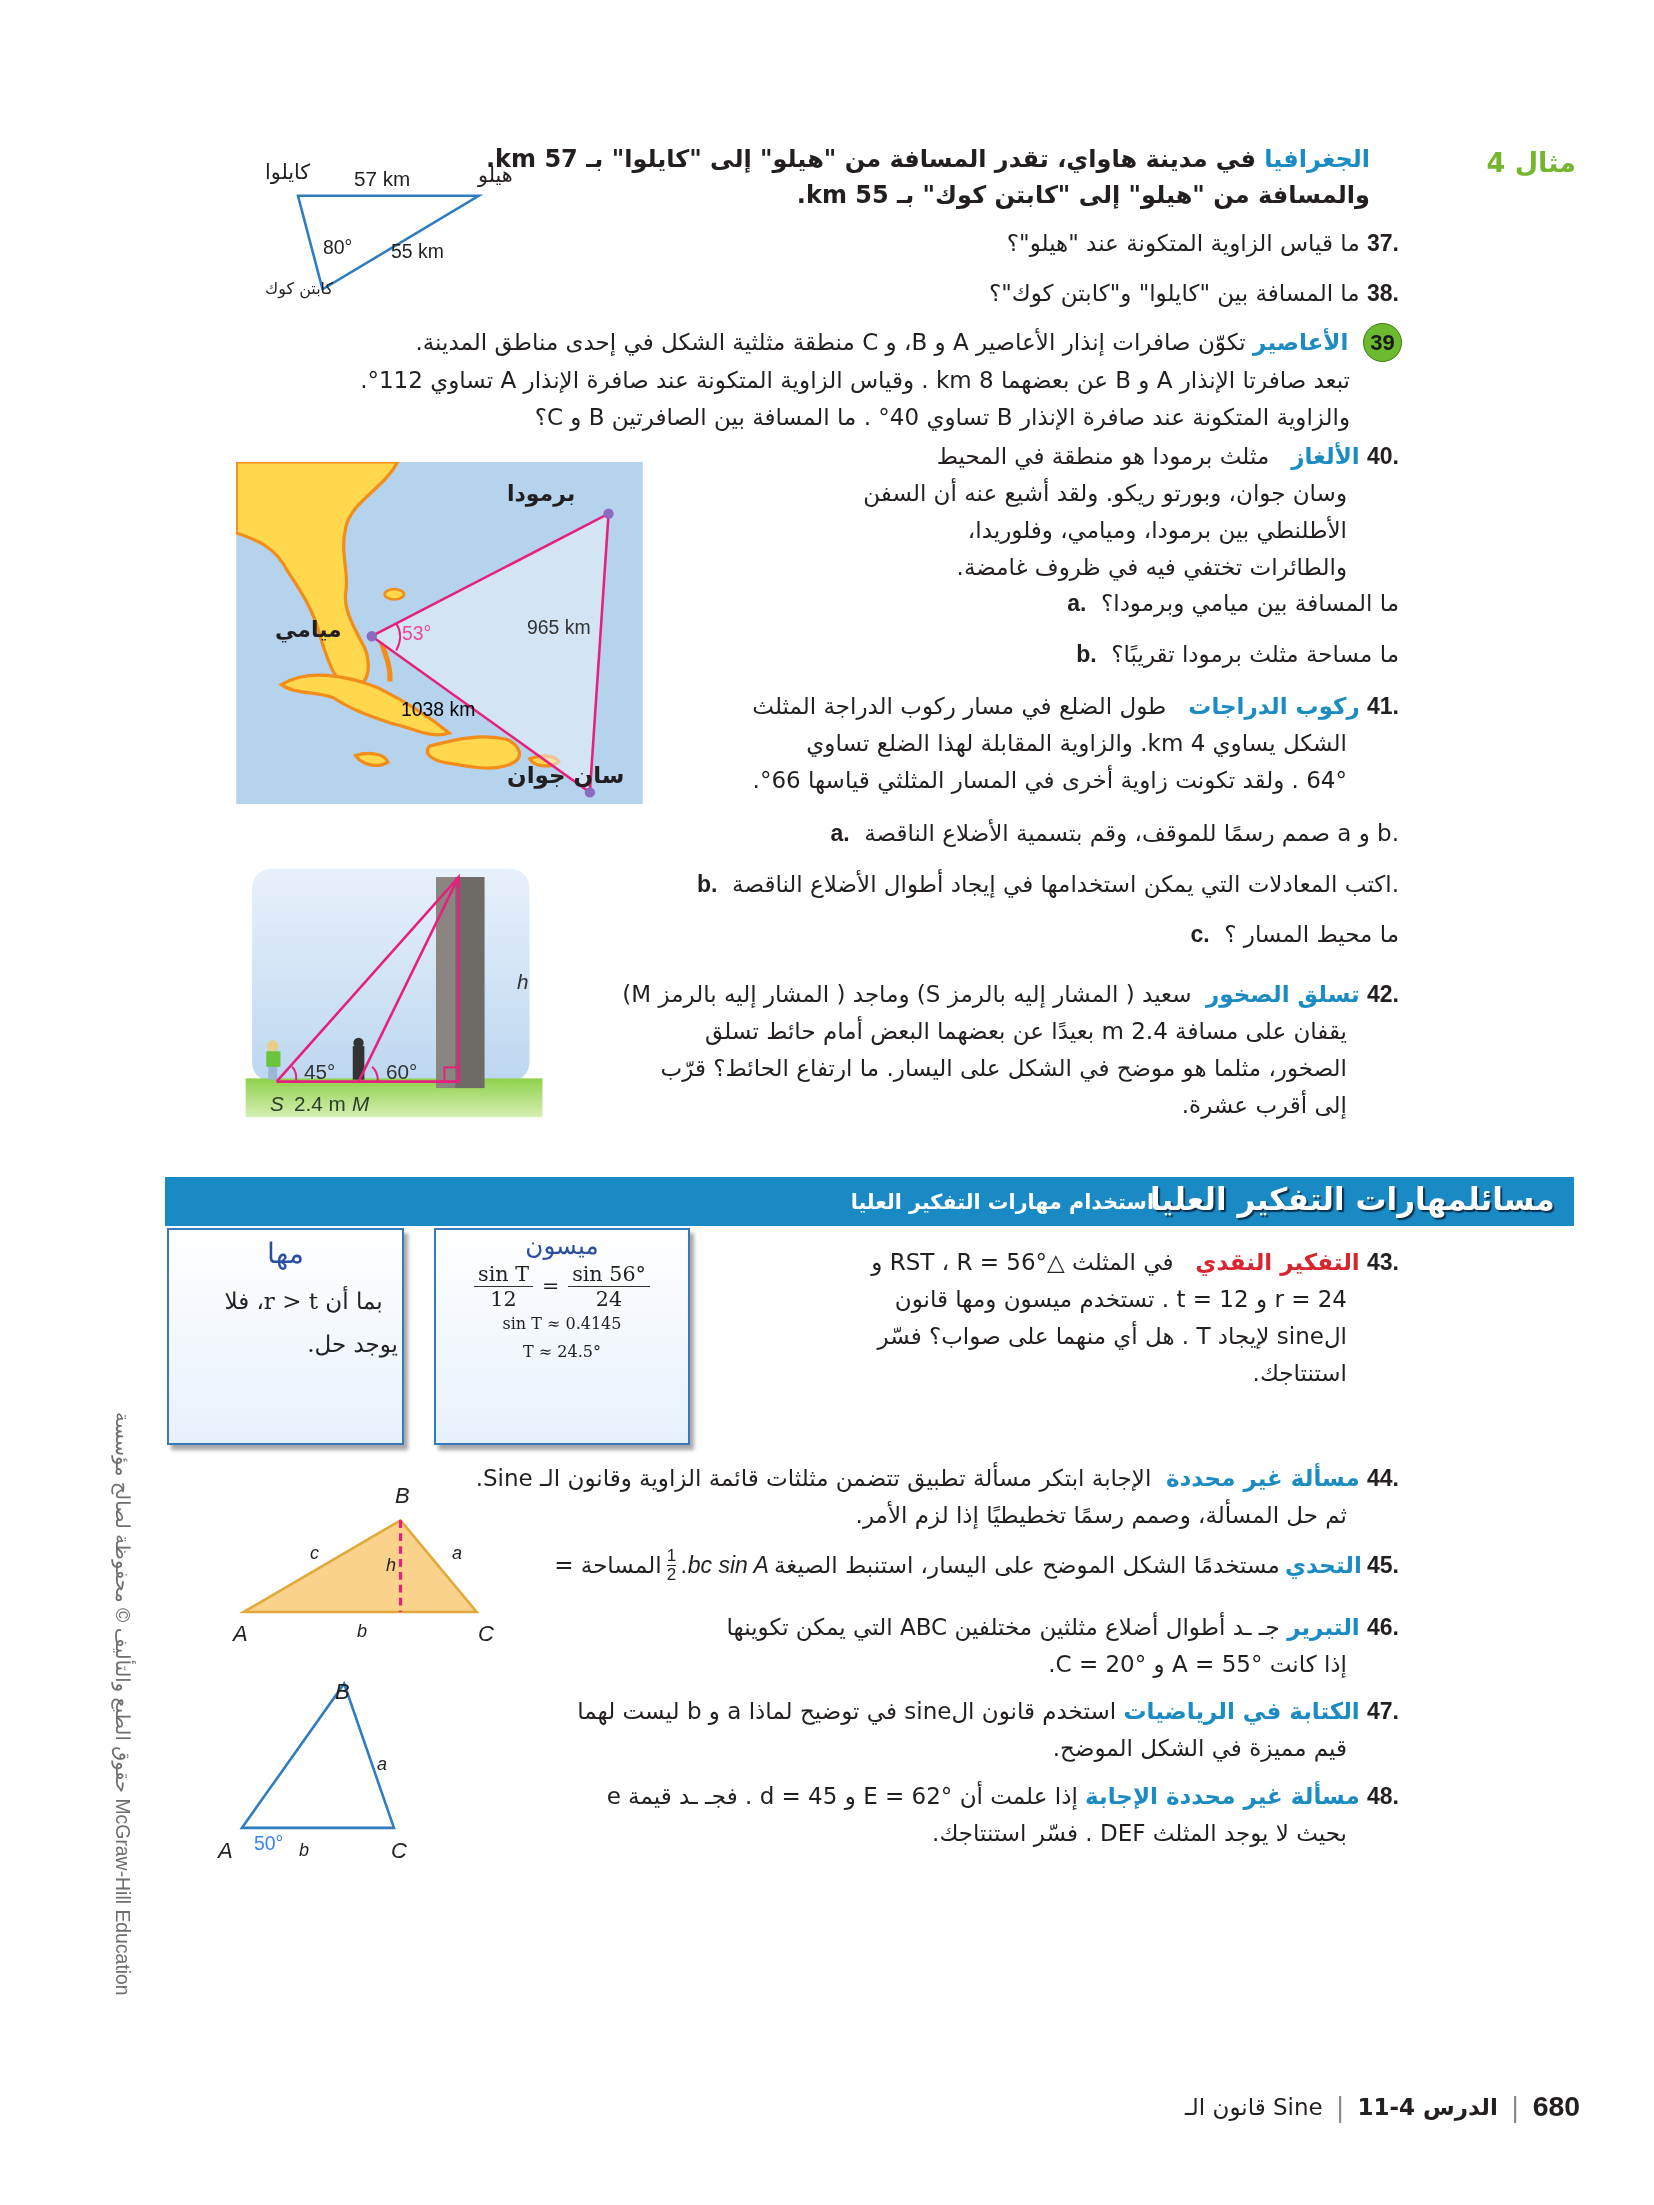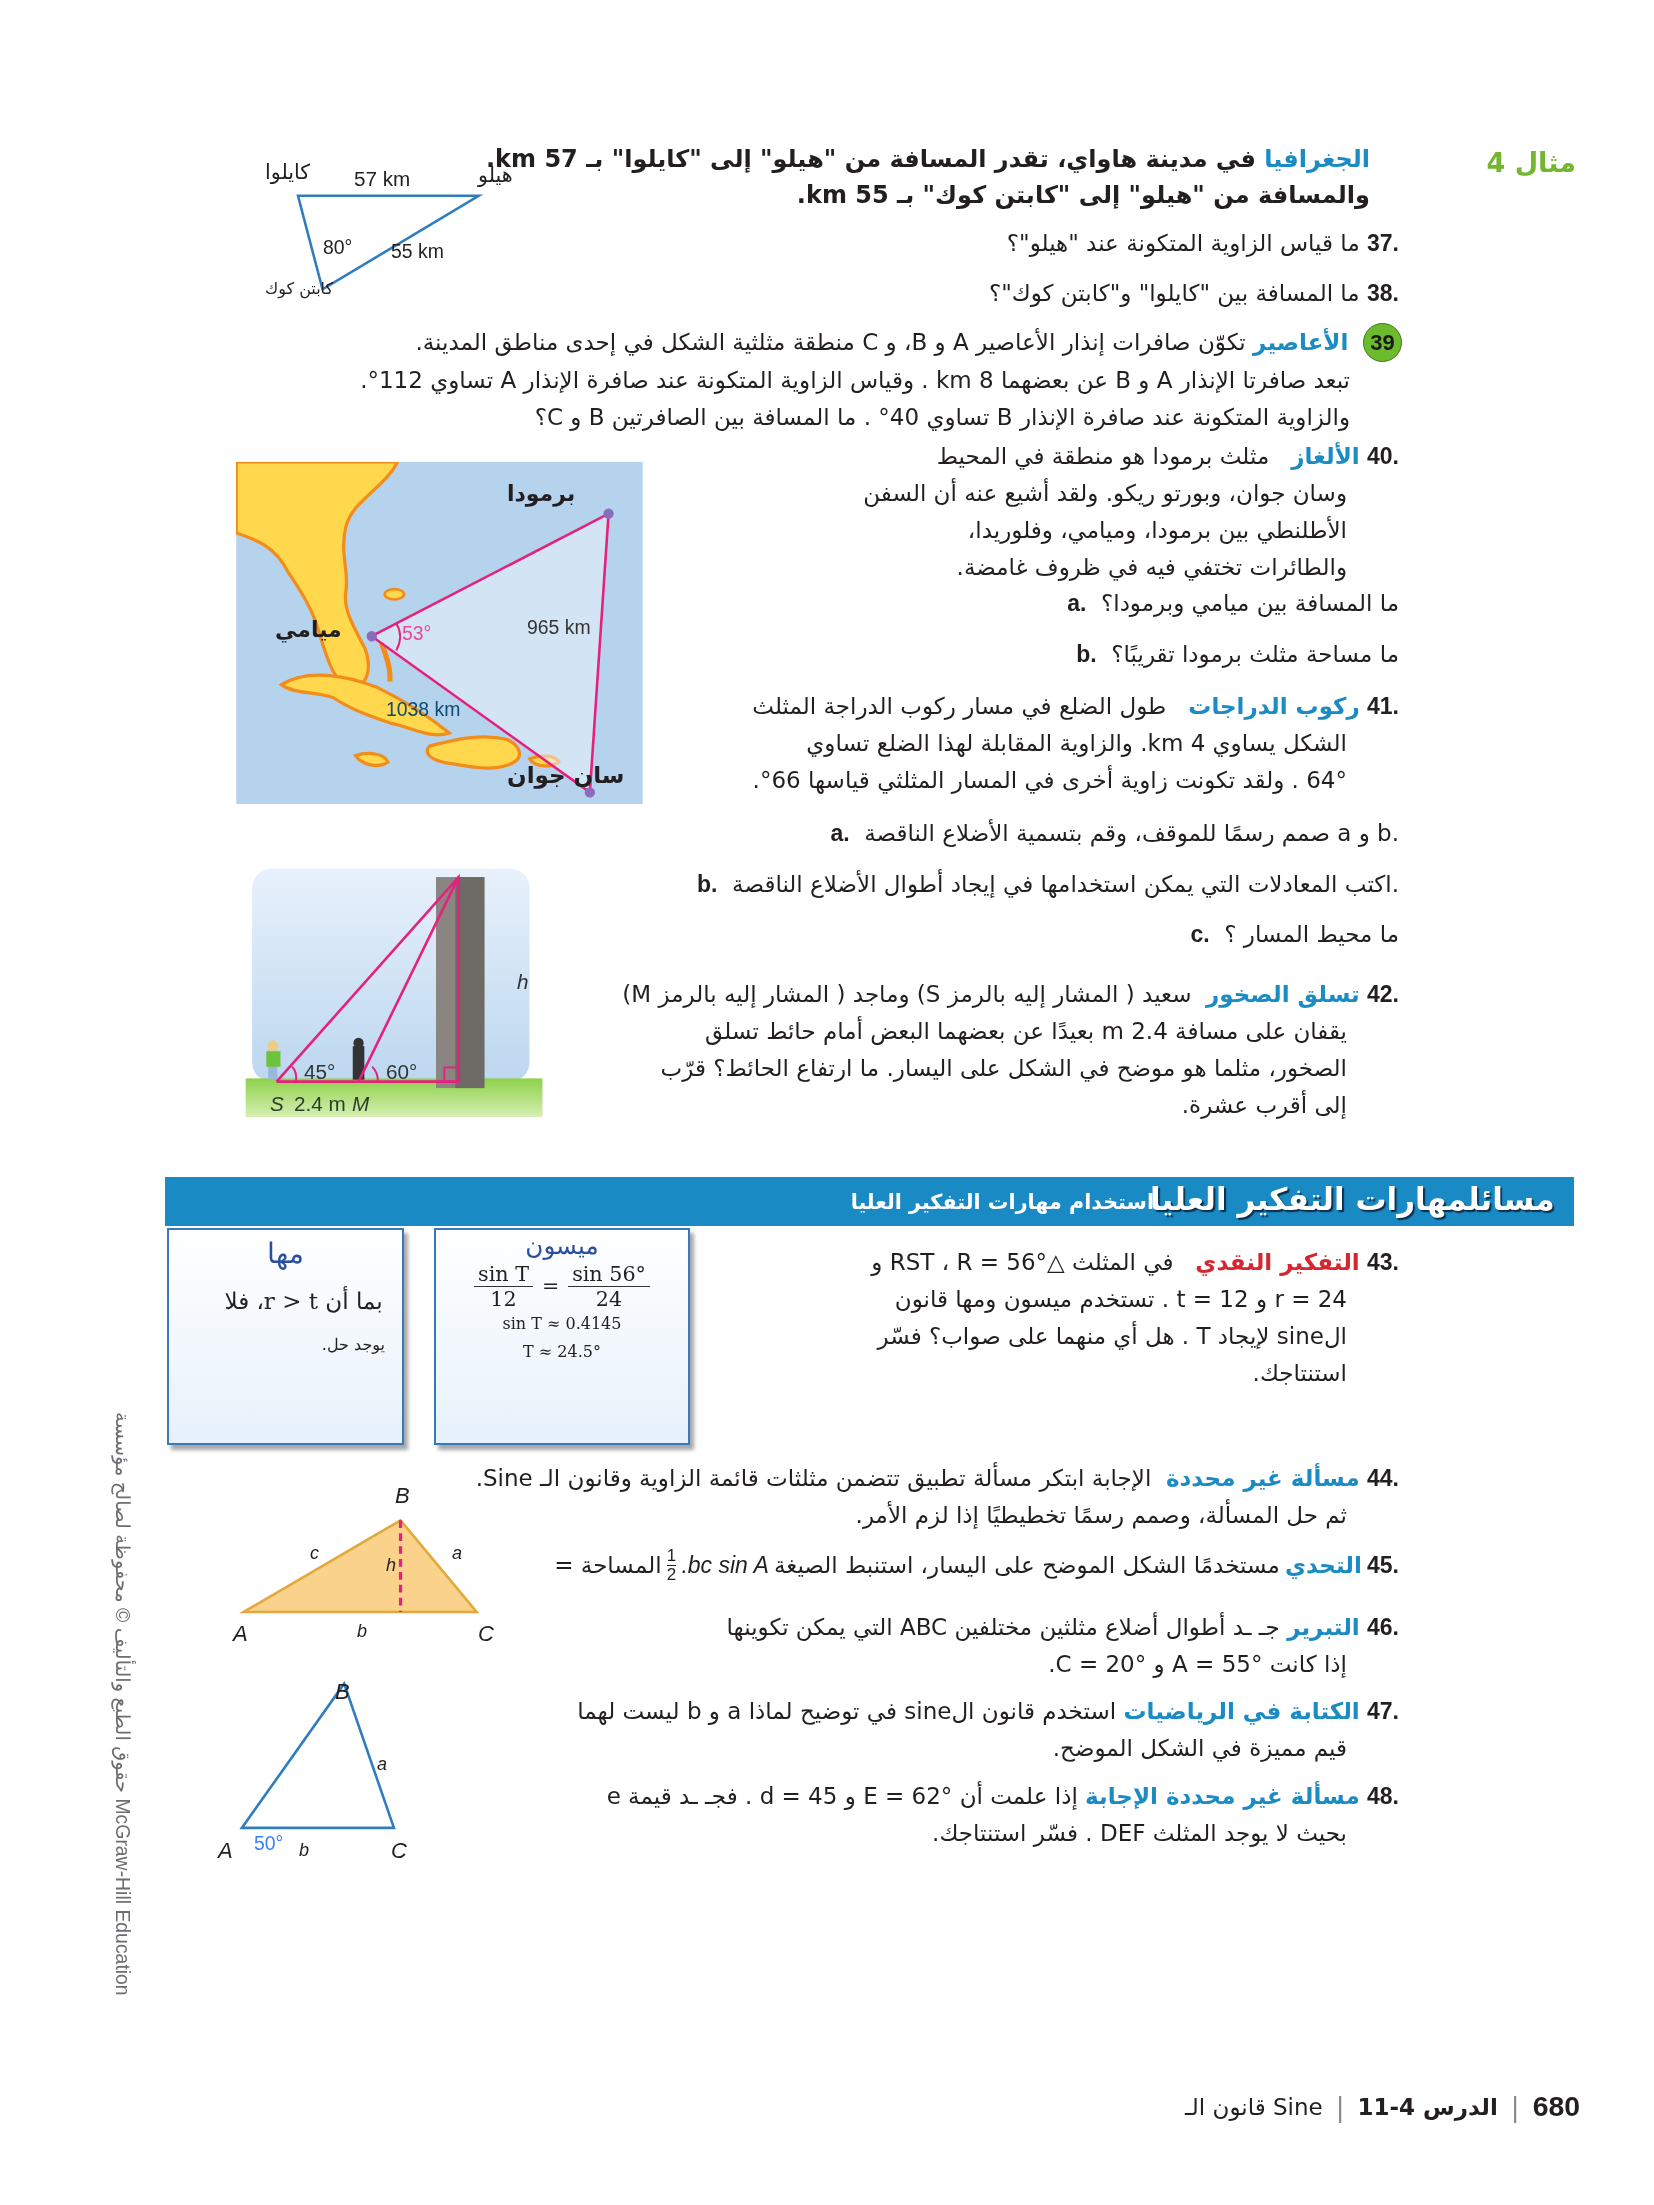--- a/index.html
+++ b/index.html
@@ -88,21 +88,21 @@
   <polygon points="210,270 577,80 548,512" fill="rgba(235,242,252,0.55)" stroke="#e5217d" stroke-width="4"></polygon>
   <path d="M248,250 Q260,270 248,292" fill="none" stroke="#e5217d" stroke-width="3"></path>
   <circle cx="210" cy="270" r="8" fill="#8b6bbd"></circle>
   <circle cx="577" cy="80" r="8" fill="#8b6bbd"></circle>
   <circle cx="548" cy="512" r="8" fill="#8b6bbd"></circle>
 </svg>
 <div class="abs" style="left:507px; top:481px; font-size:22px; font-weight:bold;">برمودا</div>
 <div class="abs" style="left:275px; top:617px; font-size:22px; font-weight:bold;">ميامي</div>
 <div class="abs lat" style="left:402px; top:622px; font-size:19.4px; color:#ec4899;">53°</div>
 <div class="abs lat" style="left:527px; top:616px; font-size:19.4px; color:#333;">965 km</div>
-<div class="abs lat" style="left:386px; top:698px; font-size:19.4px; color:#0c4a6e;">1038 km</div>
+<div class="abs lat" style="left:401px; top:698px; font-size:19.4px; color:#000000;">1038 km</div>
 <div class="abs" style="left:507px; top:762px; font-size:23px; font-weight:bold;">سان جوان</div>
 
 <div class="abs rtl qb" style="right:255px; top:438px; width:905px;">
   <div><span class="num">.40</span> <span class="kw-blue">الألغاز</span>&nbsp;&nbsp; <span>مثلث برمودا هو منطقة في المحيط</span></div>
   <div style="margin-right:52px;">وسان جوان، وبورتو ريكو. ولقد أشيع عنه أن السفن</div>
   <div style="margin-right:52px;">الأطلنطي بين برمودا، وميامي، وفلوريدا،</div>
   <div style="margin-right:52px;">والطائرات تختفي فيه في ظروف غامضة.</div>
 </div>
 <div class="abs rtl qb" style="right:255px; top:585px; width:711px;">
   <span class="num">a.</span>&nbsp; <span>ما المسافة بين ميامي وبرمودا؟</span>
@@ -170,21 +170,21 @@
 </div>
 
 <div class="abs banner">
   <div class="banner-title">مسائلمهارات التفكير العليا</div>
   <div class="banner-sub">استخدام مهارات التفكير العليا</div>
 </div>
 
 <div class="abs card" style="left:167px; top:1228px; width:233px; height:213px;">
   <div class="hand" style="text-align:center; font-size:28.4px; color:#2a4fa0; margin-top:6.5px;">مها</div>
   <div class="hand rtl" style="font-size:23px; margin:10.3px 19.4px 0 13px; line-height:43px;">بما أن r &gt; t، فلا</div>
-  <div class="hand rtl" style="font-size:16px; margin:0 17px 0 13px; line-height:43px;">يوجد حل.</div>
+  <div class="hand rtl" style="font-size:23px; margin:0 4px 0 13px; line-height:43px;">يوجد حل.</div>
 </div>
 
 <div class="abs card" style="left:434px; top:1228px; width:252px; height:213px;">
   <div class="hand" style="text-align:center; font-size:24.6px; color:#2a4fa0; margin-top:1.3px;">ميسون</div>
   <div style="display:flex; justify-content:center; align-items:center; gap:9px; margin-top:1.3px;">
     <div style="text-align:center;">
       <div class="hand" style="font-size:20.7px; border-bottom:1.9px solid #333; padding:0 3.9px;">sin T</div>
       <div class="hand" style="font-size:20.7px;">12</div>
     </div>
     <div class="hand" style="font-size:20.7px;">=</div>

